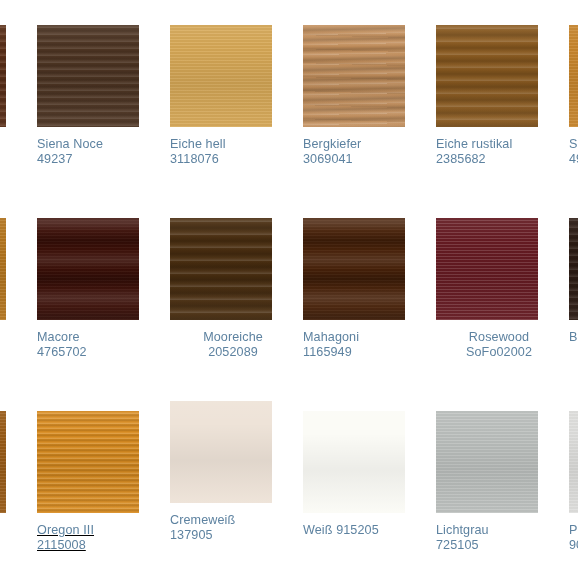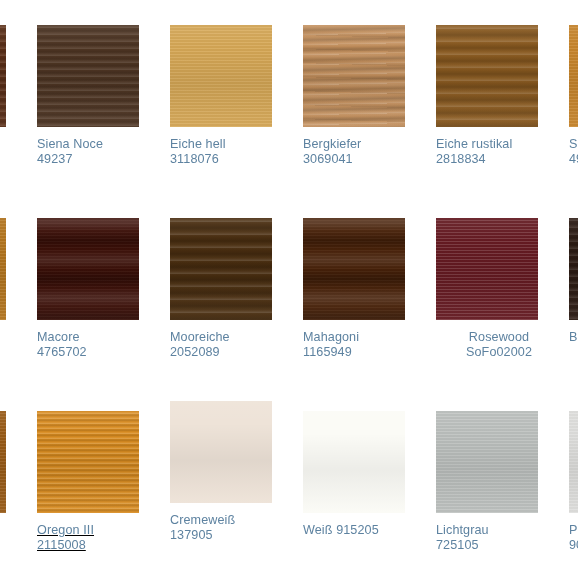--- a/index.html
+++ b/index.html
@@ -158,21 +158,21 @@
         <div class="shade"></div>
       </div>
       <div class="caption"><span class="name">Bergkiefer</span><span class="code">3069041</span></div>
     </div>
     <div class="cell" style="left: 436px; top: 25px;">
       <div class="swatch" style="width: 102px; height: 102px;">
         <div class="base" style="background: rgb(138, 90, 32);"></div>
         <div class="grain g-wide"></div>
         <div class="shade"></div>
       </div>
-      <div class="caption"><span class="name">Eiche rustikal</span><span class="code">2818834</span></div>
+      <div class="caption"><span class="name">Eiche rustikal</span><span class="code">2385682</span></div>
     </div>
     <div class="cell" style="left: 569px; top: 25px;">
       <div class="swatch" style="width: 102px; height: 102px;">
         <div class="base" style="background: rgb(200, 134, 44);"></div>
         <div class="grain g-fine"></div>
         <div class="shade"></div>
       </div>
       <div class="caption"><span class="name">Sh</span><span class="code">49</span></div>
     </div>
     <div class="cell" style="left: -96px; top: 218px;">
@@ -184,21 +184,21 @@
       <div class="caption"><span class="name"></span><span class="code"></span></div>
     </div>
     <div class="cell" style="left: 37px; top: 218px;">
       <div class="swatch" style="width: 102px; height: 102px;">
         <div class="base" style="background: rgb(61, 16, 8);"></div>
         <div class="grain g-band"></div>
         <div class="shade"></div>
       </div>
       <div class="caption"><span class="name">Macore</span><span class="code">4765702</span></div>
     </div>
-    <div class="cell" style="left: 170px; top: 218px;">
+    <div class="cell" style="left: 170px; top: 218px; text-align: center;">
       <div class="swatch" style="width: 102px; height: 102px;">
         <div class="base" style="background: rgb(74, 46, 16);"></div>
         <div class="grain g-wide"></div>
         <div class="shade"></div>
       </div>
       <div class="caption"><span class="name">Mooreiche</span><span class="code">2052089</span></div>
     </div>
     <div class="cell" style="left: 303px; top: 218px;">
       <div class="swatch" style="width: 102px; height: 102px;">
         <div class="base" style="background: rgb(74, 34, 9);"></div>

